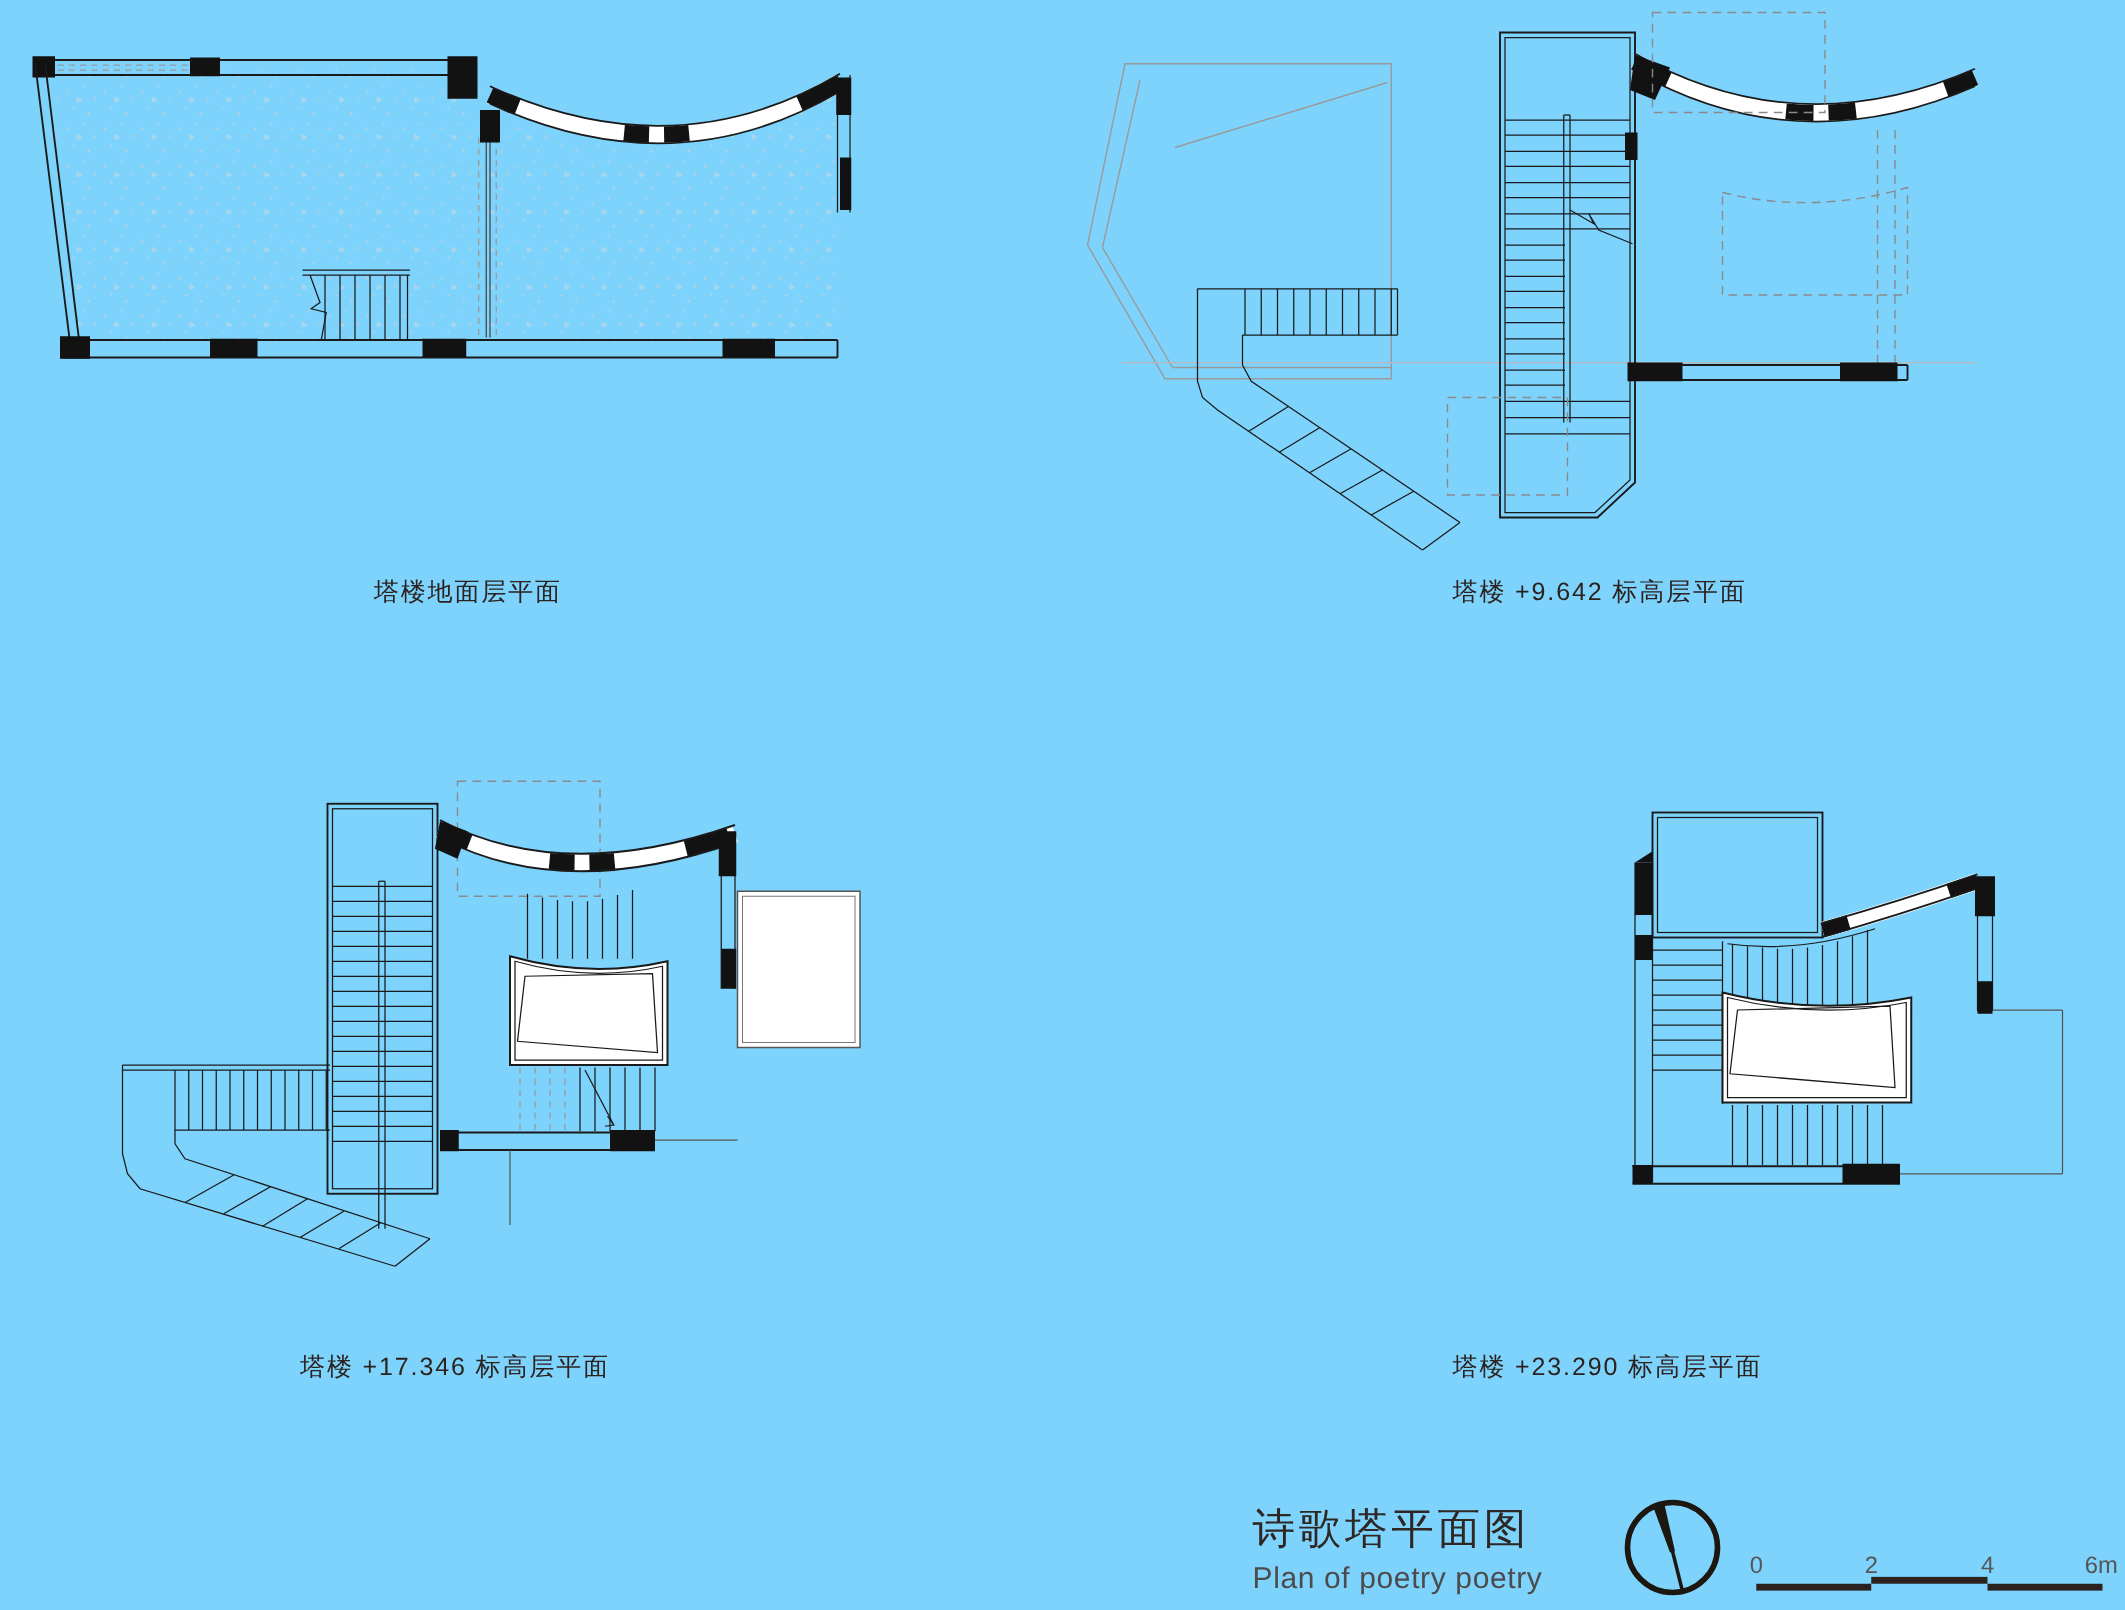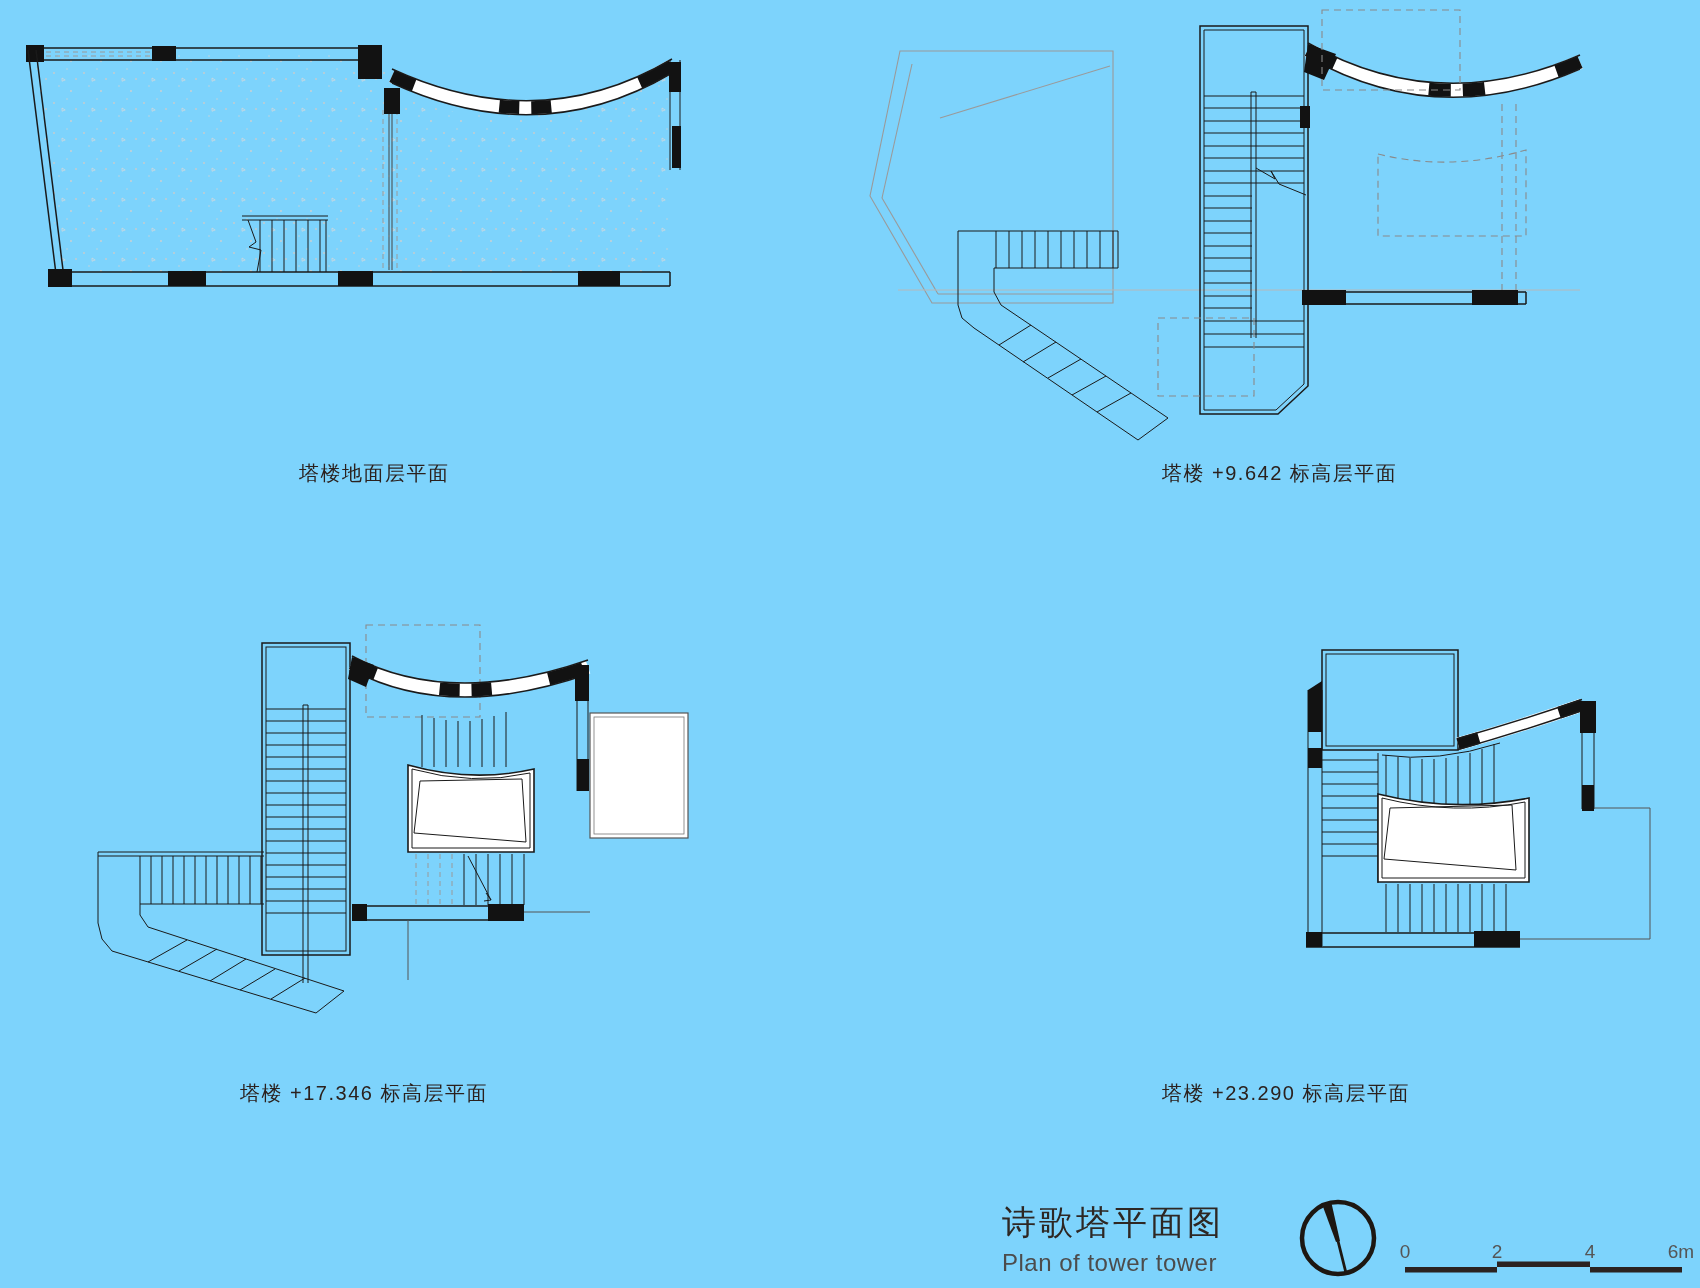--- a/index.html
+++ b/index.html
@@ -417,21 +417,21 @@
       </g>
     </svg>
   </div>
 
   <div class="plan-label" style="left:299px;top:460px;">塔楼地面层平面</div>
   <div class="plan-label" style="left:1162px;top:460px;">塔楼 +9.642 标高层平面</div>
   <div class="plan-label" style="left:240px;top:1080px;">塔楼 +17.346 标高层平面</div>
   <div class="plan-label" style="left:1162px;top:1080px;">塔楼 +23.290 标高层平面</div>
 
   <div class="title-zh">诗歌塔平面图</div>
-  <div class="title-en">Plan of tower tower</div>
+  <div class="title-en">Plan of poetry poetry</div>
 
   <div class="northarrow">
     <svg width="92" height="92" viewBox="0 0 92 92">
       <circle cx="44" cy="42" r="36" fill="none" stroke="#1d1712" stroke-width="4.5"></circle>
       <polygon points="28,8 37,5 46,45 42,46" fill="#1d1712"></polygon>
       <line x1="44" y1="45" x2="52" y2="77" stroke="#1d1712" stroke-width="2.8"></line>
     </svg>
   </div>
 
   <div class="scalebar">

